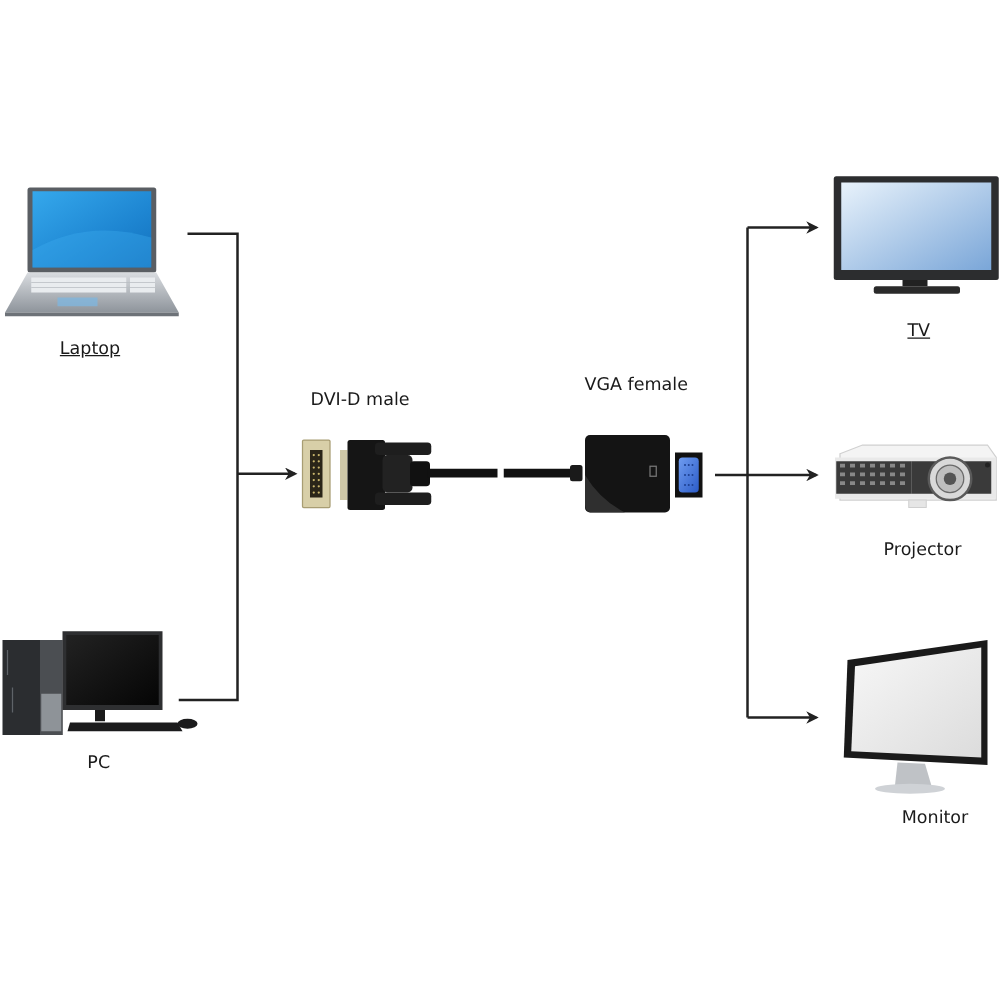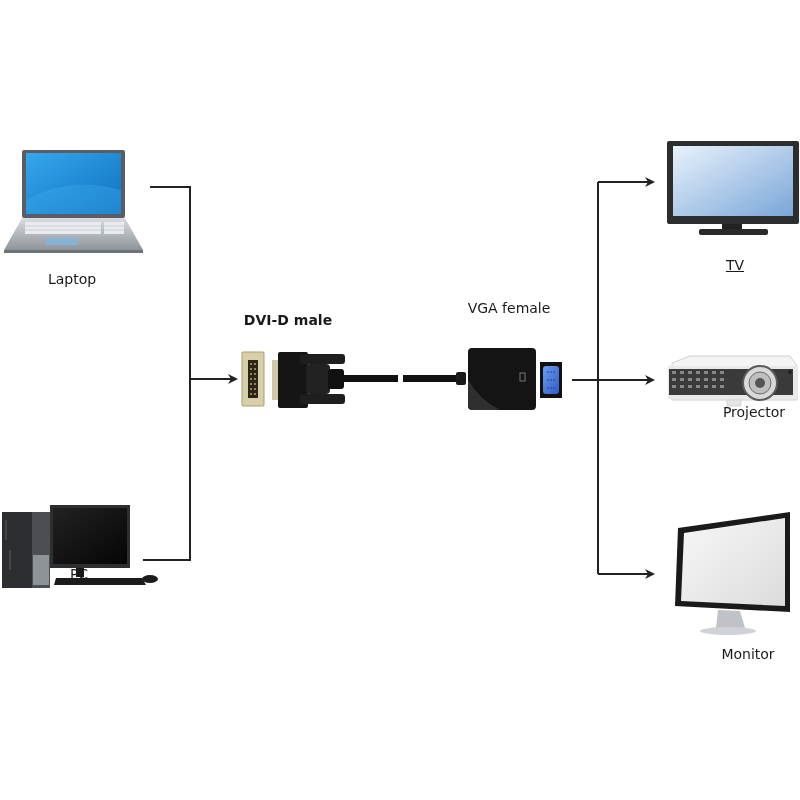--- a/index.html
+++ b/index.html
@@ -179,19 +179,19 @@
   </g>
 
   <g>
     <path d="M678,528 L790,512 L790,612 L675,606 Z" fill="#1a1a1a"></path>
     <path d="M684,533 L785,518 L785,606 L681,601 Z" fill="url(#monScreen)"></path>
     <path d="M718,610 L740,611 L745,628 L716,628 Z" fill="#bfc2c6"></path>
     <ellipse cx="728" cy="631" rx="28" ry="4" fill="#cfd2d6"></ellipse>
   </g>
 </svg>
 
-<div class="label" style="left:72px; top:271px;">Laptop</div>
-<div class="label" style="left:79px; top:566px;">PC</div>
-<div class="label" style="left:288px; top:312px;font-weight:bold;">DVI-D male</div>
+<div class="label" style="left:72px; top:271px;text-decoration:underline;">Laptop</div>
+<div class="label" style="left:79px; top:602px;">PC</div>
+<div class="label" style="left:288px; top:312px;">DVI-D male</div>
 <div class="label" style="left:509px; top:300px;">VGA female</div>
 <div class="label" style="left:735px; top:257px;text-decoration:underline;">TV</div>
-<div class="label" style="left:738px; top:404px;margin-left:16px;">Projector</div>
+<div class="label" style="left:738px; top:432px;">Projector</div>
 <div class="label" style="left:748px; top:646px;">Monitor</div>
 
 </body></html>

